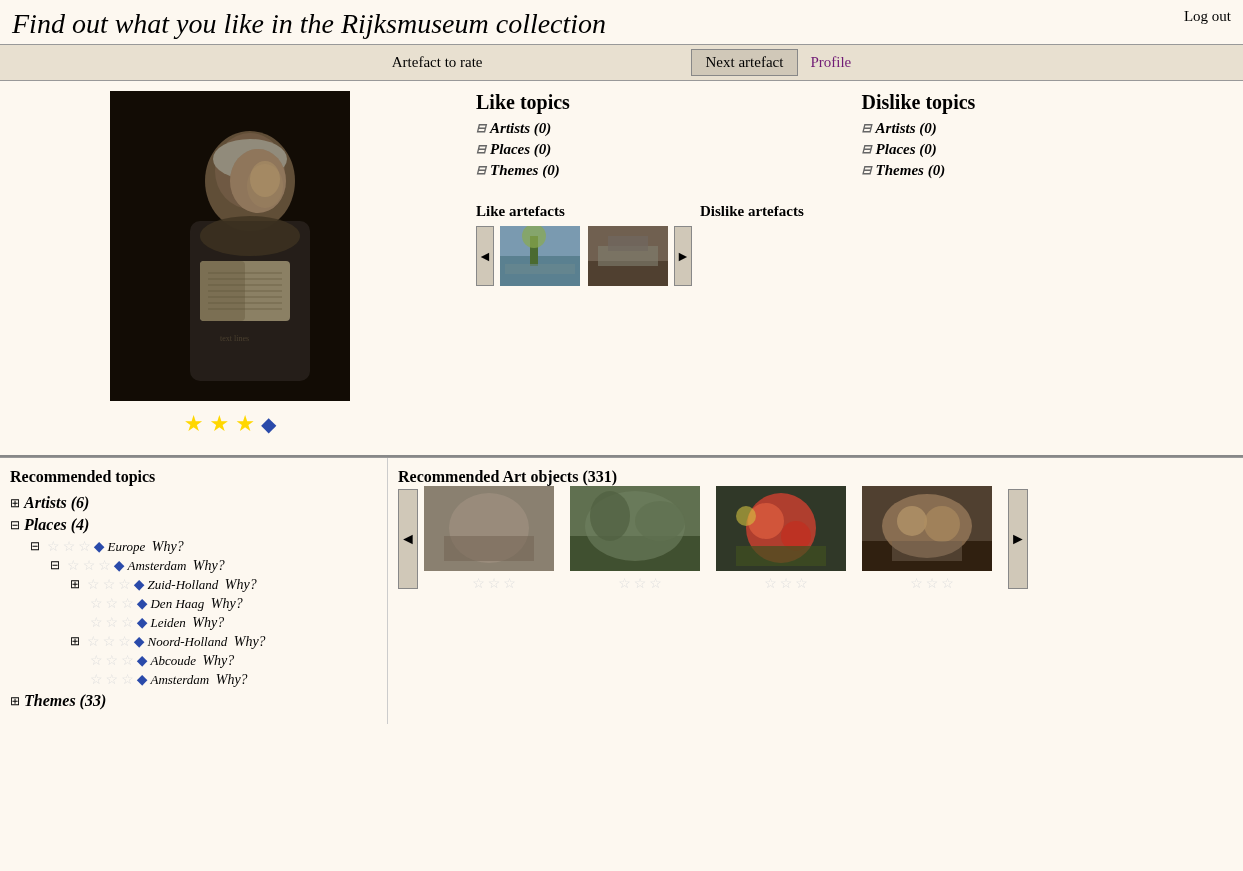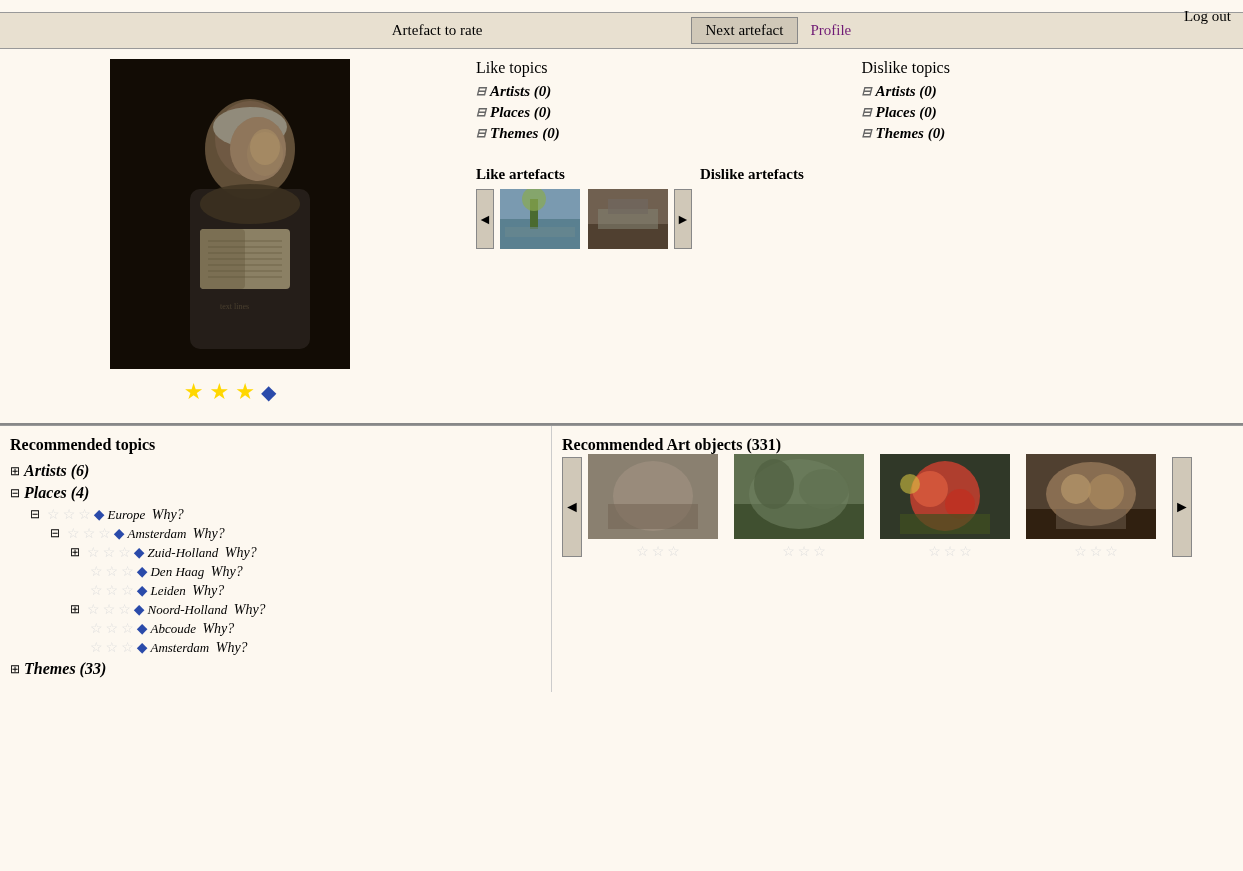--- a/index.html
+++ b/index.html
@@ -21,33 +21,33 @@
     .artwork-img { width: 240px; height: 310px; display: block; margin: 0 auto 10px auto; background: #2a2010; position: relative; overflow: hidden; }
 
     .rating-row { display: flex; justify-content: center; align-items: center; gap: 6px; margin-bottom: 8px; }
     .star-filled { color: #ffd700; font-size: 22px; }
     .diamond-icon { color: #2a4aaa; font-size: 20px; }
 
     
     .right-panel { flex: 1; padding: 10px 16px; }
     .profile-columns { display: flex; gap: 20px; }
     .profile-col { flex: 1; }
-    .profile-col-header { font-size: 16px; font-weight: normal; margin-bottom: 6px; }
+    .profile-col-header { font-size: 20px; font-weight: bold; margin-bottom: 6px; }
     .topic-item { display: flex; align-items: center; gap: 4px; font-style: italic; font-weight: bold; font-size: 15px; margin-bottom: 4px; }
     .topic-collapse { color: #666; font-size: 12px; }
     .artefacts-label { font-size: 15px; font-weight: bold; margin-top: 10px; margin-bottom: 6px; }
     .artefact-carousel { display: flex; align-items: center; gap: 4px; }
     .carousel-btn { background: #d0c8b8; border: 1px solid #888; width: 18px; height: 60px; cursor: pointer; display: flex; align-items: center; justify-content: center; font-size: 14px; }
     .artefact-thumb { width: 80px; height: 60px; background: #8a9ab0; margin: 0 2px; }
 
     
     .bottom-section { display: flex; border-top: 1px solid #999; }
 
     
-    .rec-topics { width: 552px; padding: 10px; border-right: 1px solid #ccc; }
+    .rec-topics { width: 388px; padding: 10px; border-right: 1px solid #ccc; }
     .rec-topics-header { font-size: 16px; font-weight: bold; margin-bottom: 8px; }
     .tree-item { margin-bottom: 2px; }
     .tree-item-label { font-style: italic; font-weight: bold; font-size: 16px; cursor: pointer; }
     .tree-expand { color: #000; font-size: 12px; margin-right: 4px; }
     .sub-item { padding-left: 20px; margin-bottom: 2px; display: flex; align-items: center; gap: 3px; }
     .sub-item-2 { padding-left: 40px; margin-bottom: 2px; display: flex; align-items: center; gap: 3px; }
     .star-sm { color: #ddd; font-size: 14px; }
     .diamond-sm { color: #2a4aaa; font-size: 14px; }
     .item-name { font-style: italic; font-size: 13px; }
     .why-link { font-style: italic; font-size: 14px; color: #000; }
@@ -61,20 +61,21 @@
     .art-thumb { width: 140px; text-align: center; }
     .art-thumb-img { width: 130px; height: 85px; margin-bottom: 4px; }
     .art-thumb-stars { display: flex; gap: 3px; justify-content: center; }
 
     .section-divider { border-top: 2px solid #888; }
   </style>
 </head>
 <body>
 
 <div class="header-area">
+  <h1 class="main-title">Find out what you like in the Rijksmuseum collection</h1>
   <span class="logout-btn">Log out</span>
 </div>
 
 <div class="toolbar">
   <span class="artefact-to-rate-label">Artefact to rate</span>
   <button class="next-artefact-btn">Next artefact</button>
   <span class="profile-label">Profile</span>
 </div>
 
 <div class="content-area">

